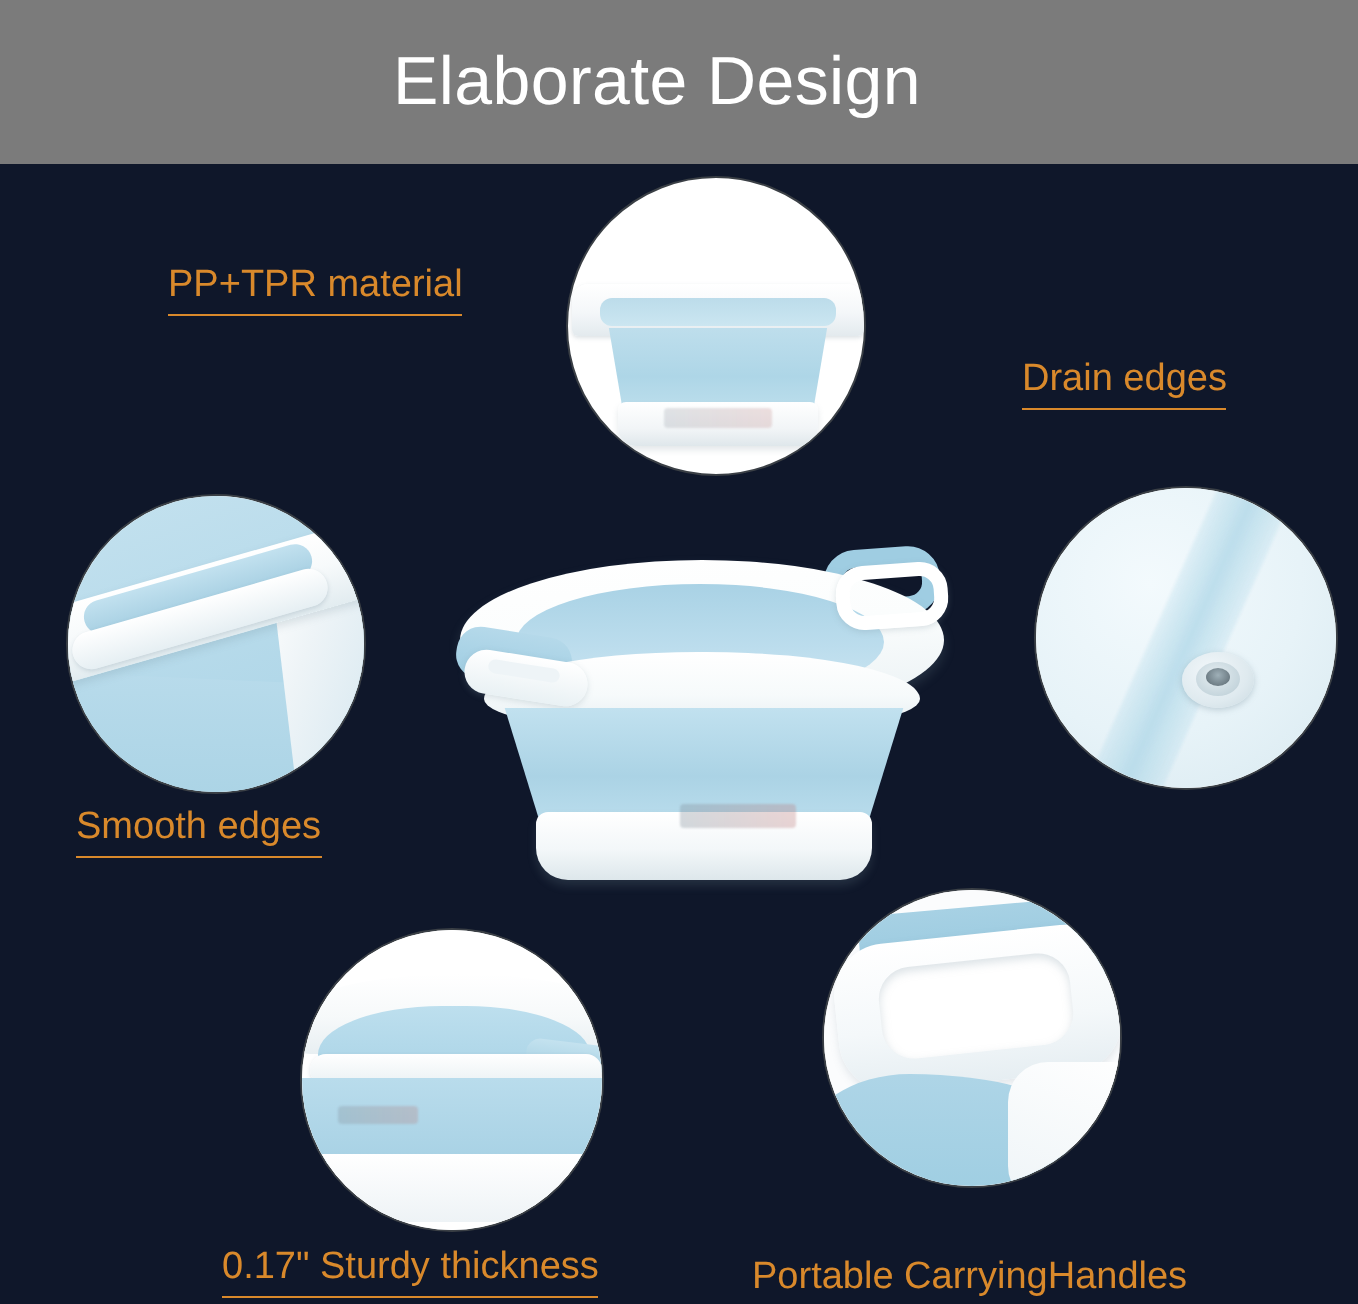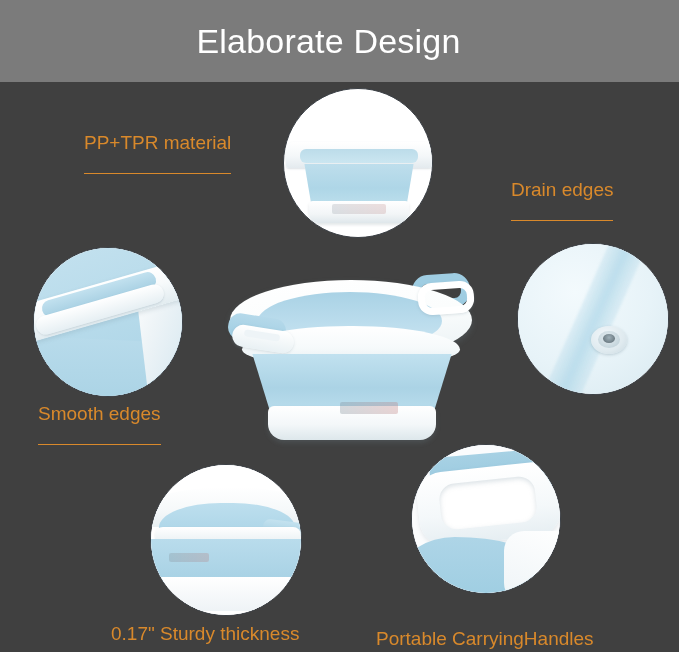--- a/index.html
+++ b/index.html
@@ -8,21 +8,21 @@
     padding: 0;
     background: #ffffff;
   }
   body {
     font-family: "Liberation Sans", sans-serif;
   }
   #page {
     position: relative;
     width: 679px;
     height: 652px;
-    background: #404040;
+    background: #0f172a;
     overflow: hidden;
   }
 
   
   .header-band {
     position: absolute;
     left: 0;
     top: 0;
     width: 679px;
     height: 82px;
@@ -47,21 +47,21 @@
   .header-title .seg-gap { display: inline-block; width: 22px; }
 
   
   .callout-label {
     position: absolute;
     color: #d9892b;
     font-size: 19px;
     font-weight: 400;
     white-space: nowrap;
     font-family: "Liberation Sans", sans-serif;
-    padding-bottom: 18px;
+    padding-bottom: 2px;
     border-bottom: 1.5px solid #d9892b;
     line-height: 1.25;
   }
   #label-material { left: 84px;  top: 131px; }
   #label-drain    { left: 511px; top: 178px; }
   #label-edges    { left: 38px;  top: 402px; }
   #label-thick    { left: 111px; top: 622px; }
   #label-handles  { left: 376px; top: 627px; }
 
   

